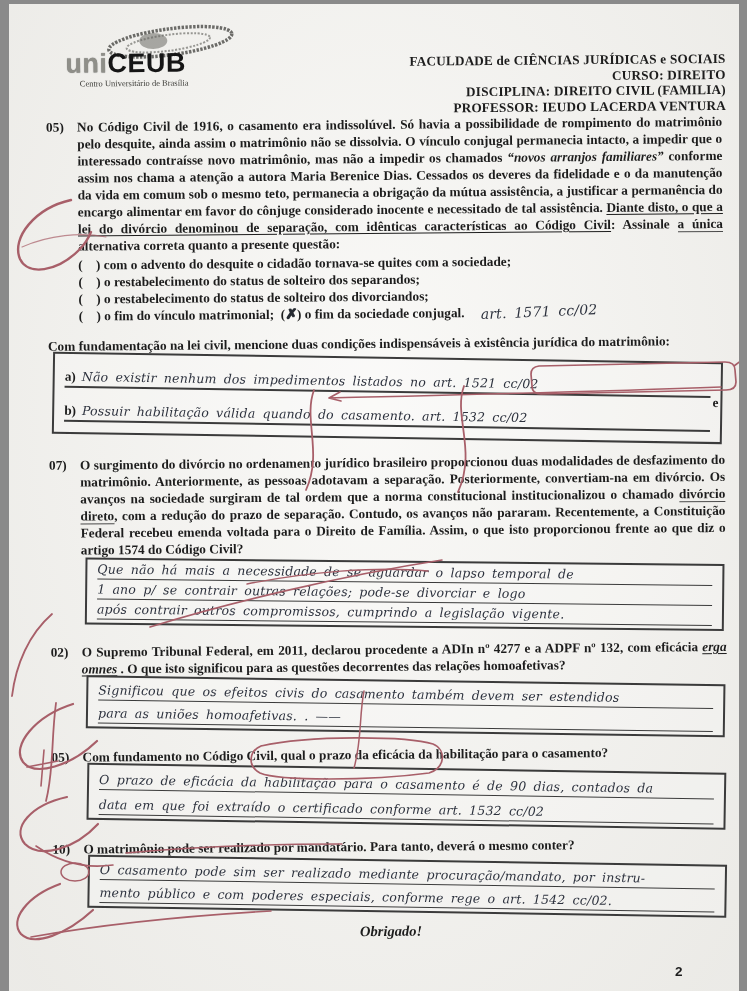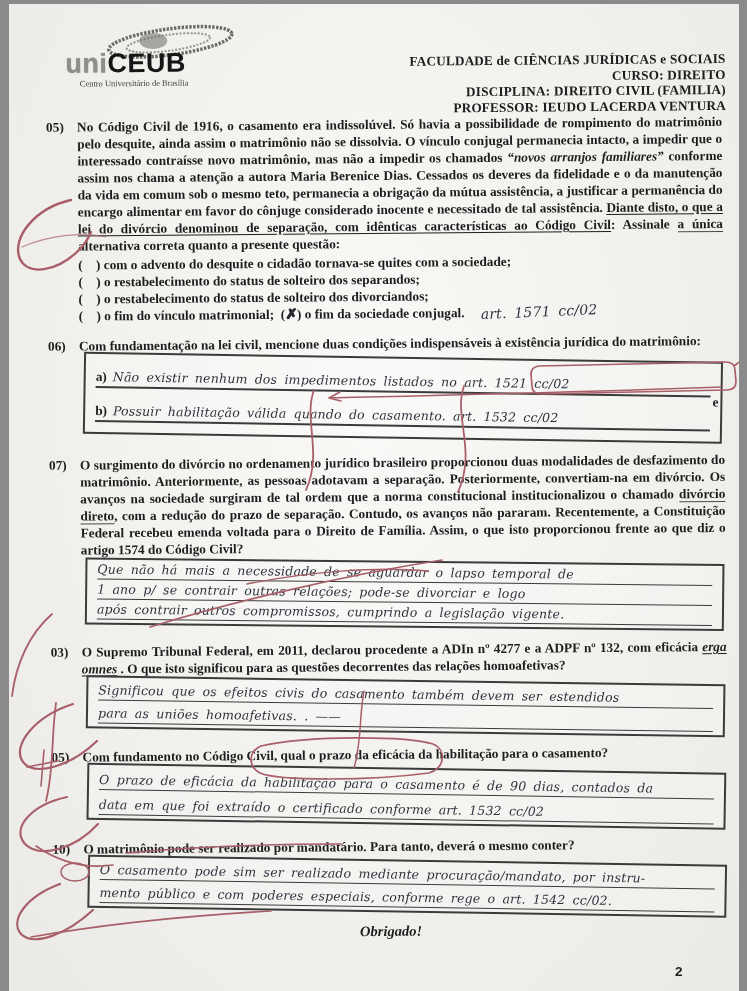--- a/index.html
+++ b/index.html
@@ -92,21 +92,20 @@
           <div class="opts">
             <div class="opt">(    ) com o advento do desquite o cidadão tornava-se quites com a sociedade;</div>
             <div class="opt">(    ) o restabelecimento do status de solteiro dos separandos;</div>
             <div class="opt">(    ) o restabelecimento do status de solteiro dos divorciandos;</div>
             <div class="opt"><span>(    ) o fim do vínculo matrimonial;  </span><span>(</span><span class="hwx">✗</span><span>) o fim da sociedade conjugal.</span><span class="hw hw-note">art. 1571  cc/02</span></div>
           </div>
         </div>
       </div>
 
       <div class="q" style="margin-bottom:15px">
-        <div class="qnum">06)</div>
         <div class="qbody">
           <span>Com fundamentação na lei civil, mencione duas condições indispensáveis à existência jurídica do matrimônio:</span>
           <div class="abox rot14 r34 pb10">
             <div class="arow">
               <span class="lbl">a)</span>
               <span class="hw">Não existir nenhum dos impedimentos listados no art. 1521 cc/02</span>
             </div>
             <div class="arow">
               <span class="lbl">b)</span>
               <span class="hw">Possuir habilitação válida quando do casamento.  art. 1532 cc/02</span>
@@ -128,21 +127,21 @@
                 <span class="hw">1 ano p/ se contrair outras relações; pode-se divorciar e logo</span>
               </div>
             <div class="arow">
                 <span class="hw">após contrair outros compromissos, cumprindo a legislação vigente.</span>
               </div>
           </div>
         </div>
       </div>
 
       <div class="q">
-        <div class="qnum">03)</div>
+        <div class="qnum">02)</div>
         <div class="qbody">
           <span>O Supremo Tribunal Federal, em 2011, declarou procedente a ADIn nº 4277 e a ADPF nº 132, com eficácia </span><span class="useg q-ital">erga omnes</span><span> . O que isto significou para as questões decorrentes das relações homoafetivas?</span>
           <div class="abox rot13 r23 pb4">
             <div class="arow">
                 <span class="hw">Significou que os efeitos civis do casamento também devem ser estendidos</span>
               </div>
             <div class="arow">
                 <span class="hw">para as uniões homoafetivas. . ——</span>
               </div>
           </div>

